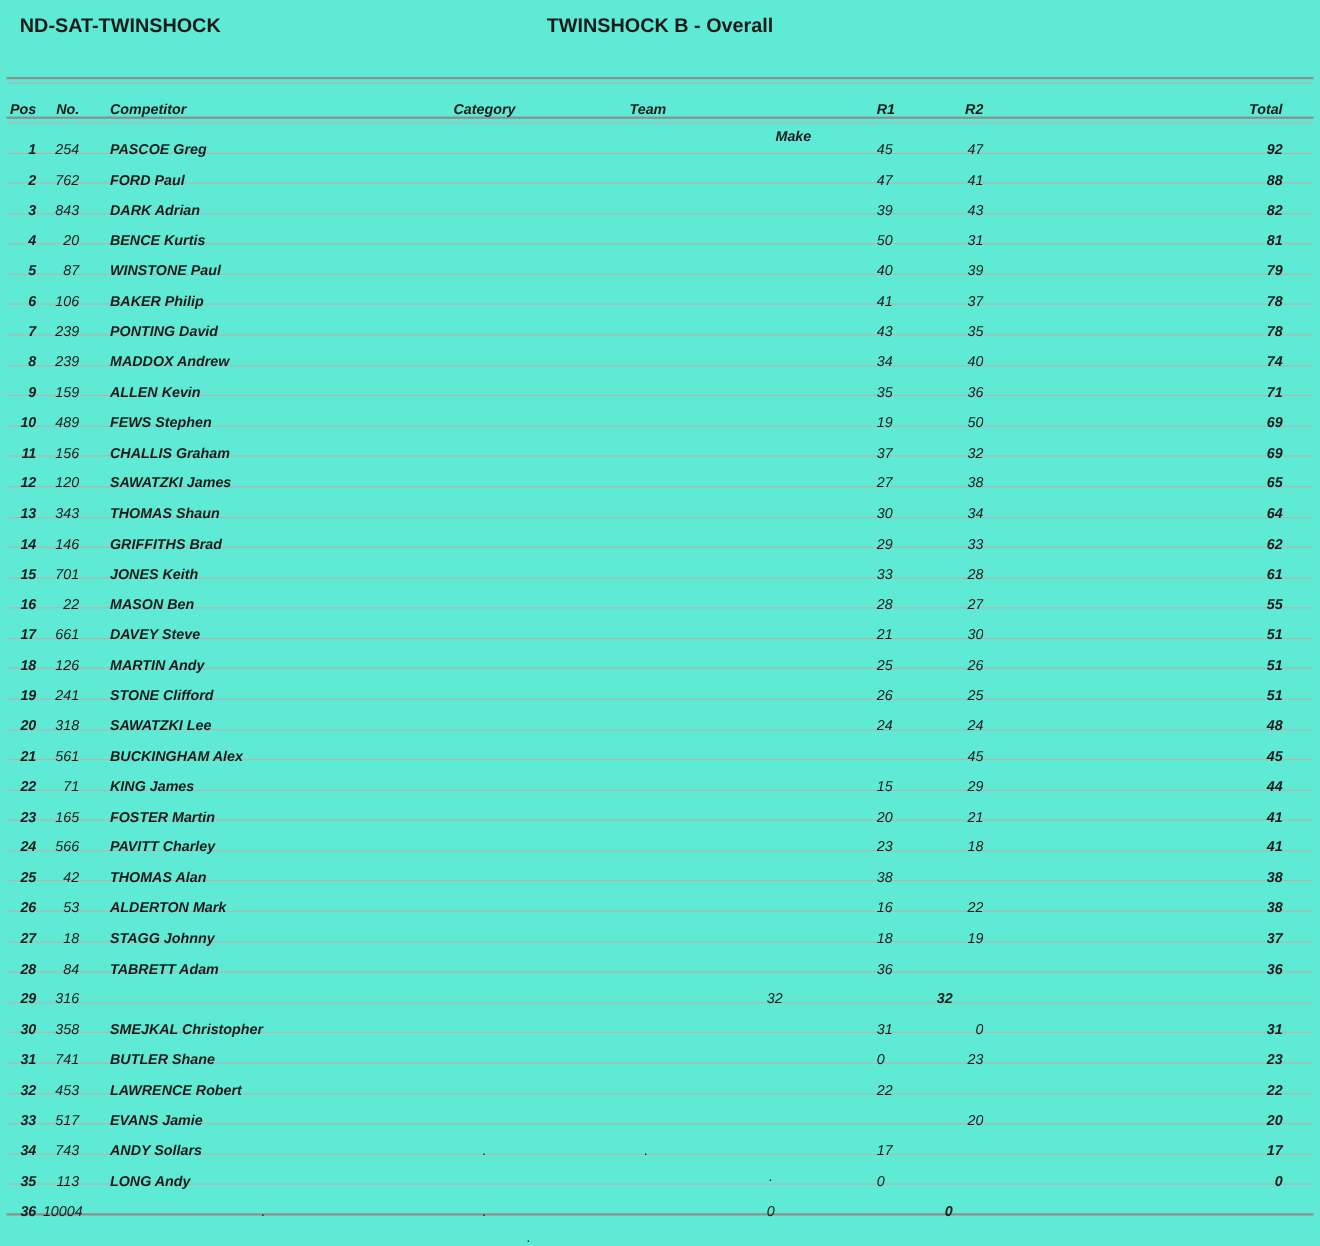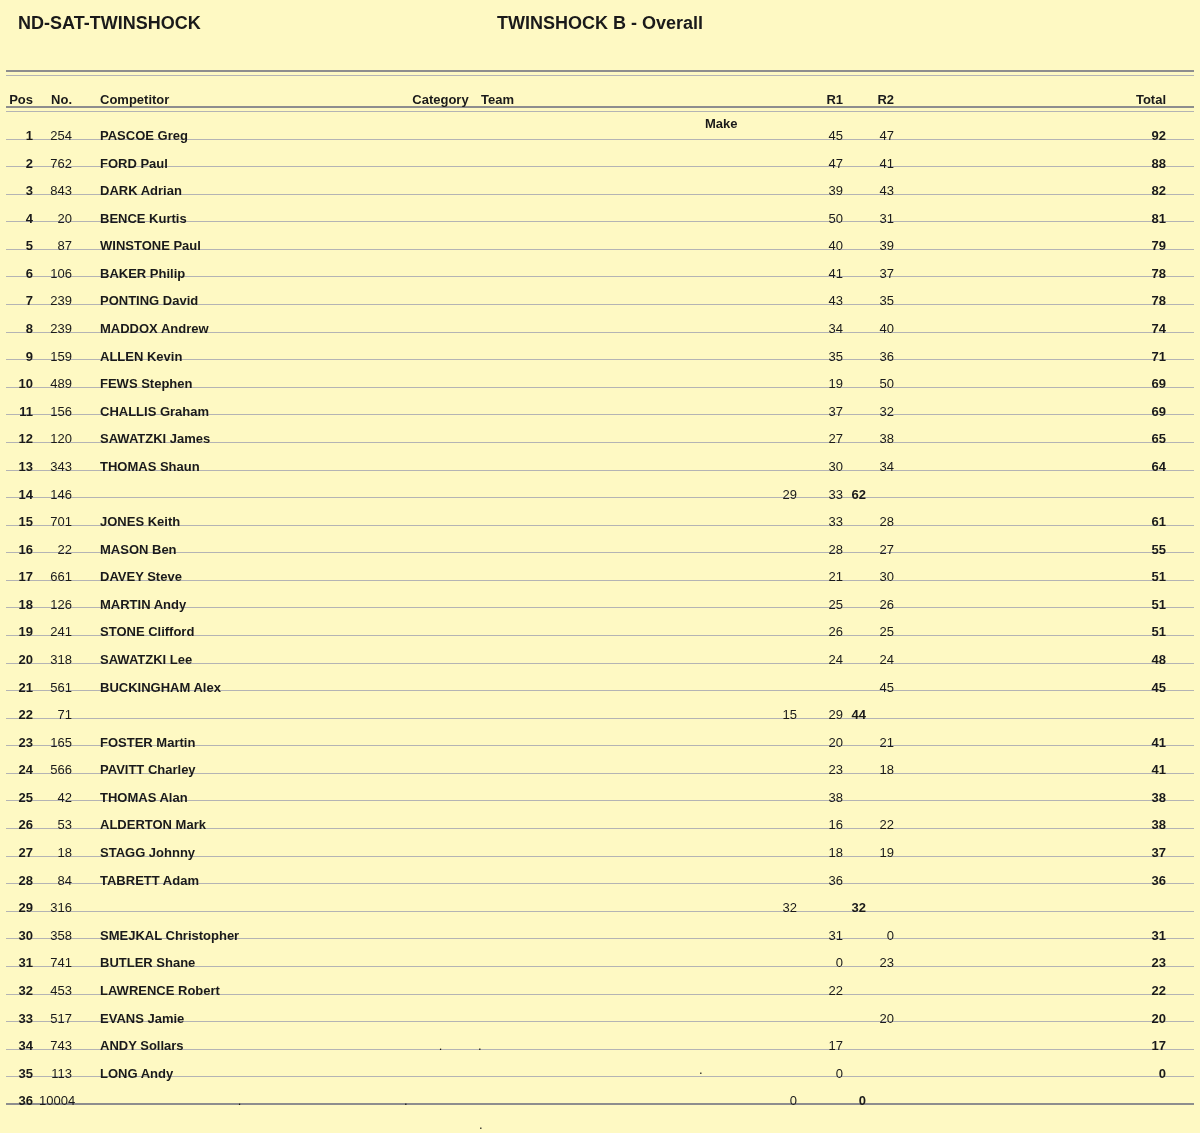--- a/index.html
+++ b/index.html
@@ -1,20 +1,20 @@
 <!DOCTYPE html>
 <html><head>
 <meta charset="utf-8">
 <style>
   html, body { margin: 0; padding: 0; background: #ffffff; }
   .report {
     width: 1200px;
     height: 1133px;
     position: relative;
-    background: #fef9c3;
+    background: #5eead4;
     font-family: "Liberation Sans", sans-serif;
     color: #111111;
     overflow: hidden;
   }
   .report-header { position: relative; height: 70px; }
   .event-code {
     position: absolute; left: 18px; top: 13px;
     font-size: 18px; font-weight: bold; color: #1a1a1a;
   }
   .report-title {
@@ -24,20 +24,21 @@
   .table-wrap { margin: 0 6px; }
   .dline {
     height: 3px;
     border-top: 2px solid #8e8e8e;
     border-bottom: 1px solid #b4b4b4;
   }
   .grid {
     display: grid;
     grid-template-columns: 33px 36px 328px 74px 220px 100px 46px 51px 300px;
     align-items: center;
+    font-style: italic;
   }
   .header-row {
     height: 30px;
     line-height: 30px;
     font-size: 13px;
     font-weight: bold;
     color: #1a1a1a;
   }
   .row {
     height: 27.58px;
@@ -46,23 +47,23 @@
     border-bottom: 1px solid #b4b4b4;
     box-sizing: border-box;
     color: #1a1a1a;
   }
   #rows .row:last-child { border-bottom: 2px solid #8e8e8e; }
   .c { white-space: nowrap; overflow: hidden; }
   .c-pos   { text-align: right; padding-right: 6px; font-weight: bold; }
   .c-no    { text-align: right; padding-right: 3px; }
   .c-comp  { text-align: left;  padding-left: 25px; font-weight: bold; }
   .c-cat   { text-align: center;  padding-left: 1px; }
-  .c-team  { text-align: left;  padding-left: 1px; }
+  .c-team  { text-align: center;  padding-left: 1px; }
   .c-make  { text-align: left;  padding-left: 2px; margin-top: 48px; }
-  .c-r1    { text-align: right; }
+  .c-r1    { text-align: left; }
   .c-r2    { text-align: right; }
   .c-total { text-align: right; padding-right: 28px; font-weight: bold; }
   .header-row .c-no   { font-weight: bold; }
   .header-row .c-team { padding-left: 4px; }
   .header-row .c-make { padding-left: 8px; }
 </style>
 </head>
 <body>
 
 <div class="report">
@@ -228,20 +229,21 @@
           <div class="c c-cat"></div>
           <div class="c c-team"></div>
           <div class="c c-make"></div>
           <div class="c c-r1">30</div>
           <div class="c c-r2">34</div>
           <div class="c c-total">64</div>
         </div>
         <div class="row grid">
           <div class="c c-pos">14</div>
           <div class="c c-no">146</div>
+          <div class="c c-comp">GRIFFITHS Brad</div>
           <div class="c c-cat"></div>
           <div class="c c-team"></div>
           <div class="c c-make"></div>
           <div class="c c-r1">29</div>
           <div class="c c-r2">33</div>
           <div class="c c-total">62</div>
         </div>
         <div class="row grid">
           <div class="c c-pos">15</div>
           <div class="c c-no">701</div>
@@ -315,20 +317,21 @@
           <div class="c c-cat"></div>
           <div class="c c-team"></div>
           <div class="c c-make"></div>
           <div class="c c-r1"></div>
           <div class="c c-r2">45</div>
           <div class="c c-total">45</div>
         </div>
         <div class="row grid">
           <div class="c c-pos">22</div>
           <div class="c c-no">71</div>
+          <div class="c c-comp">KING James</div>
           <div class="c c-cat"></div>
           <div class="c c-team"></div>
           <div class="c c-make"></div>
           <div class="c c-r1">15</div>
           <div class="c c-r2">29</div>
           <div class="c c-total">44</div>
         </div>
         <div class="row grid">
           <div class="c c-pos">23</div>
           <div class="c c-no">165</div>

